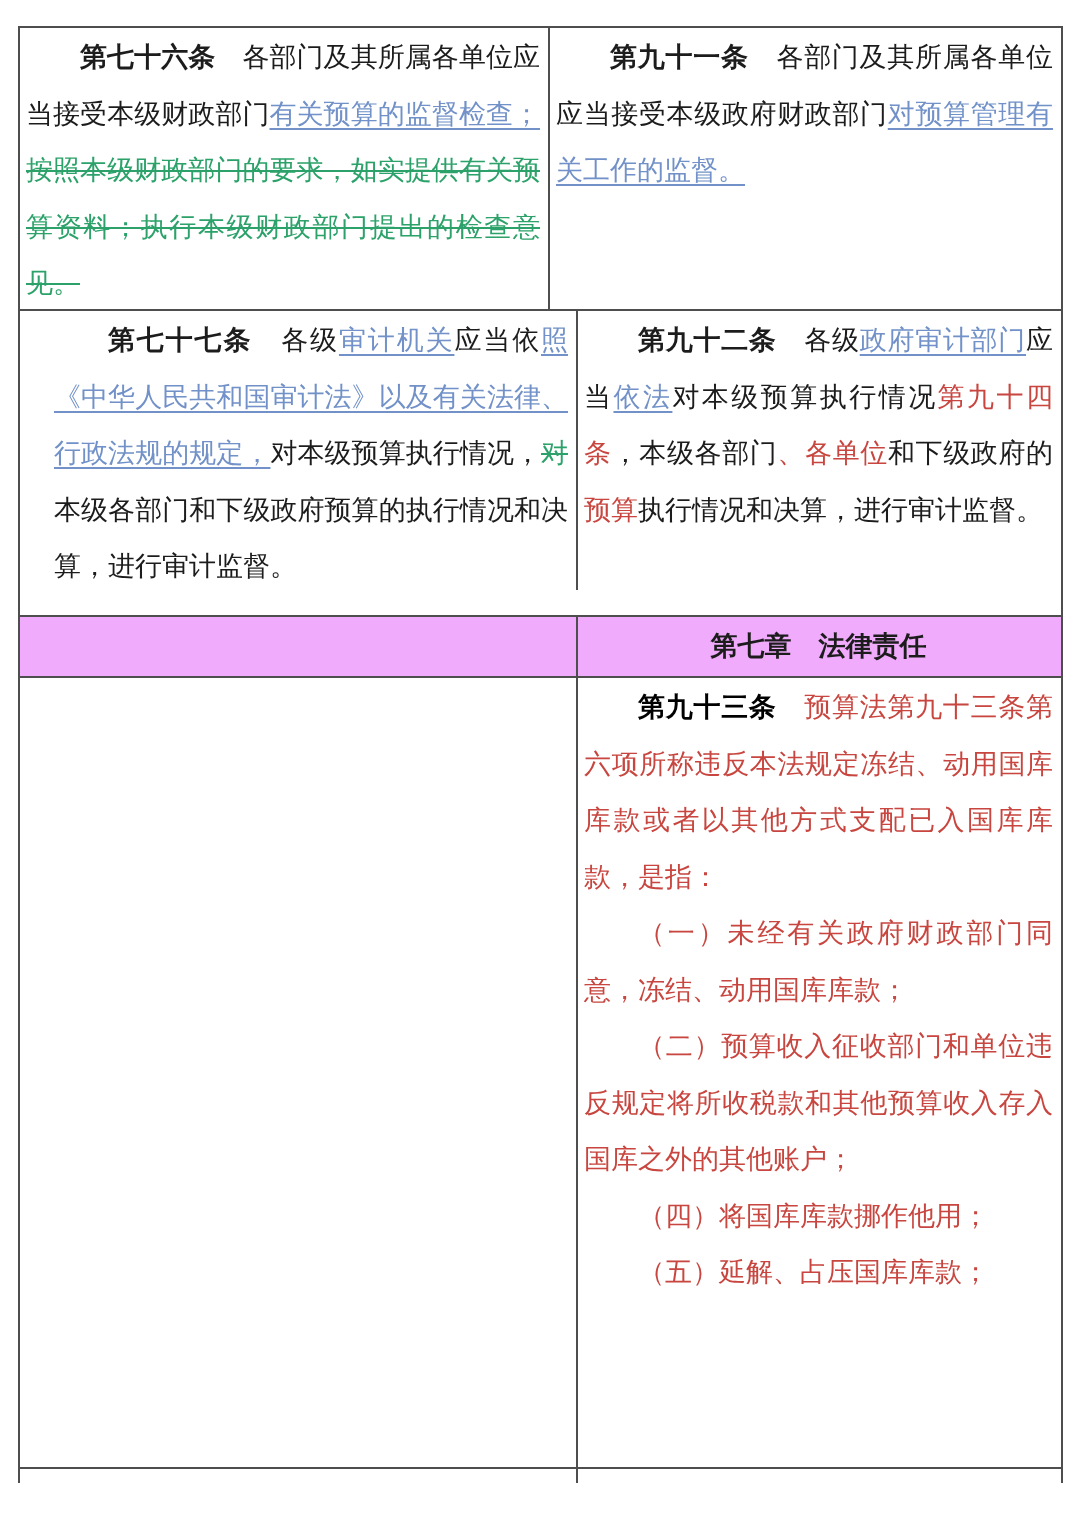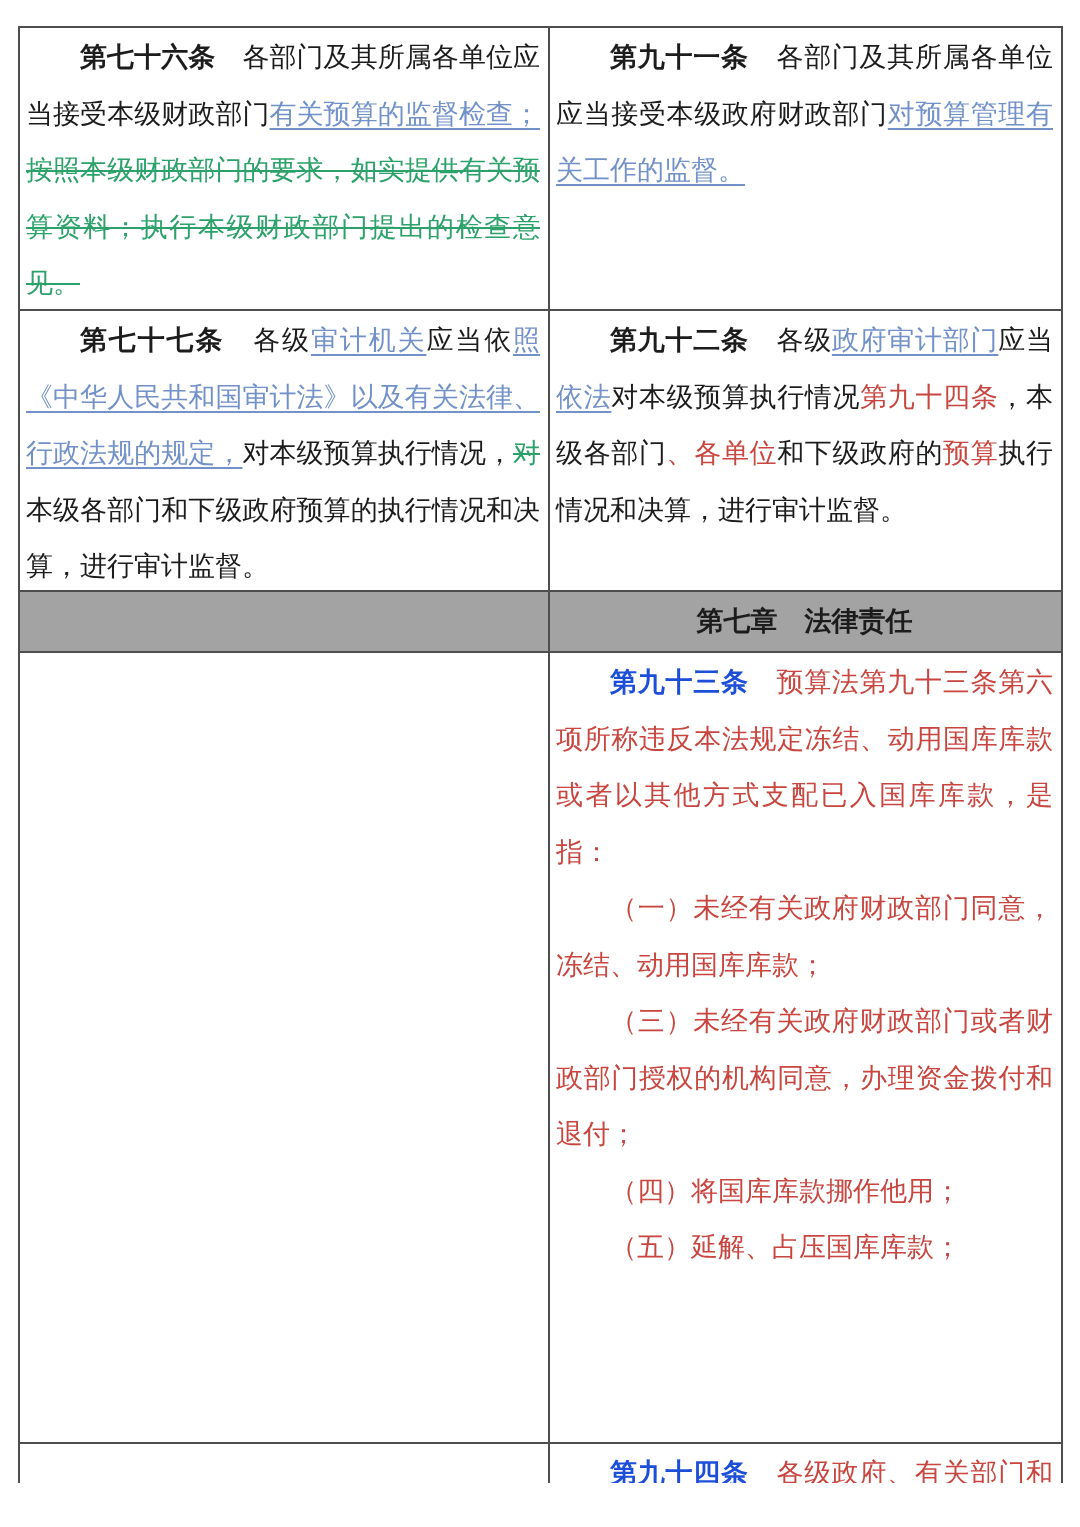--- a/index.html
+++ b/index.html
@@ -23,20 +23,21 @@
     width: 1045px;
     border: 2px solid #4e4e4e;
     box-sizing: border-box;
   }
   .row {
     display: flex;
     box-sizing: border-box;
   }
   .row + .row {
     border-top: 2px solid #4e4e4e;
+    padding-left: 28px;
   }
   .cell {
     box-sizing: border-box;
     padding: 1px 8px 0 6px;
     font-size: 27px;
     line-height: 56.5px;
     text-align: justify;
     overflow: hidden;
   }
   .cell.left {
@@ -57,23 +58,24 @@
     text-decoration: underline;
     text-decoration-thickness: 2px;
     text-underline-offset: 5px;
   }
   .del {
     color: #2ca26a;
     text-decoration: line-through;
     text-decoration-thickness: 2px;
   }
   .red { color: #c8463f; }
-  .redb { color: #1d4ed8; font-weight: bold; }
+  .redb { color: #000000; font-weight: bold; }
   .band {
-    background: #a3a3a3;
+    background: #f0abfc;
+    margin-top: 25px;
   }
   .band .cell {
     padding-top: 0;
   }
   .chapter-cell {
     display: flex;
     align-items: center;
     justify-content: center;
     text-align: center;
     font-weight: bold;
@@ -109,21 +111,21 @@
       <div class="cell right chapter-cell">
         <p>第七章　法律责任</p>
       </div>
     </div>
 
     <div class="row" style="height:791px">
       <div class="cell left"></div>
       <div class="cell right">
         <p class="para red"><span class="redb">第九十三条</span><span>　预算法第九十三条第六项所称违反本法规定冻结、动用国库库款或者以其他方式支配已入国库库款，是指：</span></p>
         <p class="para red">（一）未经有关政府财政部门同意，冻结、动用国库库款；</p>
-        <p class="para red">（三）未经有关政府财政部门或者财政部门授权的机构同意，办理资金拨付和退付；</p>
+        <p class="para red">（二）预算收入征收部门和单位违反规定将所收税款和其他预算收入存入国库之外的其他账户；</p>
         <p class="para red">（四）将国库库款挪作他用；</p>
         <p class="para red">（五）延解、占压国库库款；</p>
 
       </div>
     </div>
 
     <div class="row" style="height:56px">
       <div class="cell left"></div>
       <div class="cell right">
         <p class="para red"><span class="redb">第九十四条</span><span>　各级政府、有关部门和单位</span></p>

